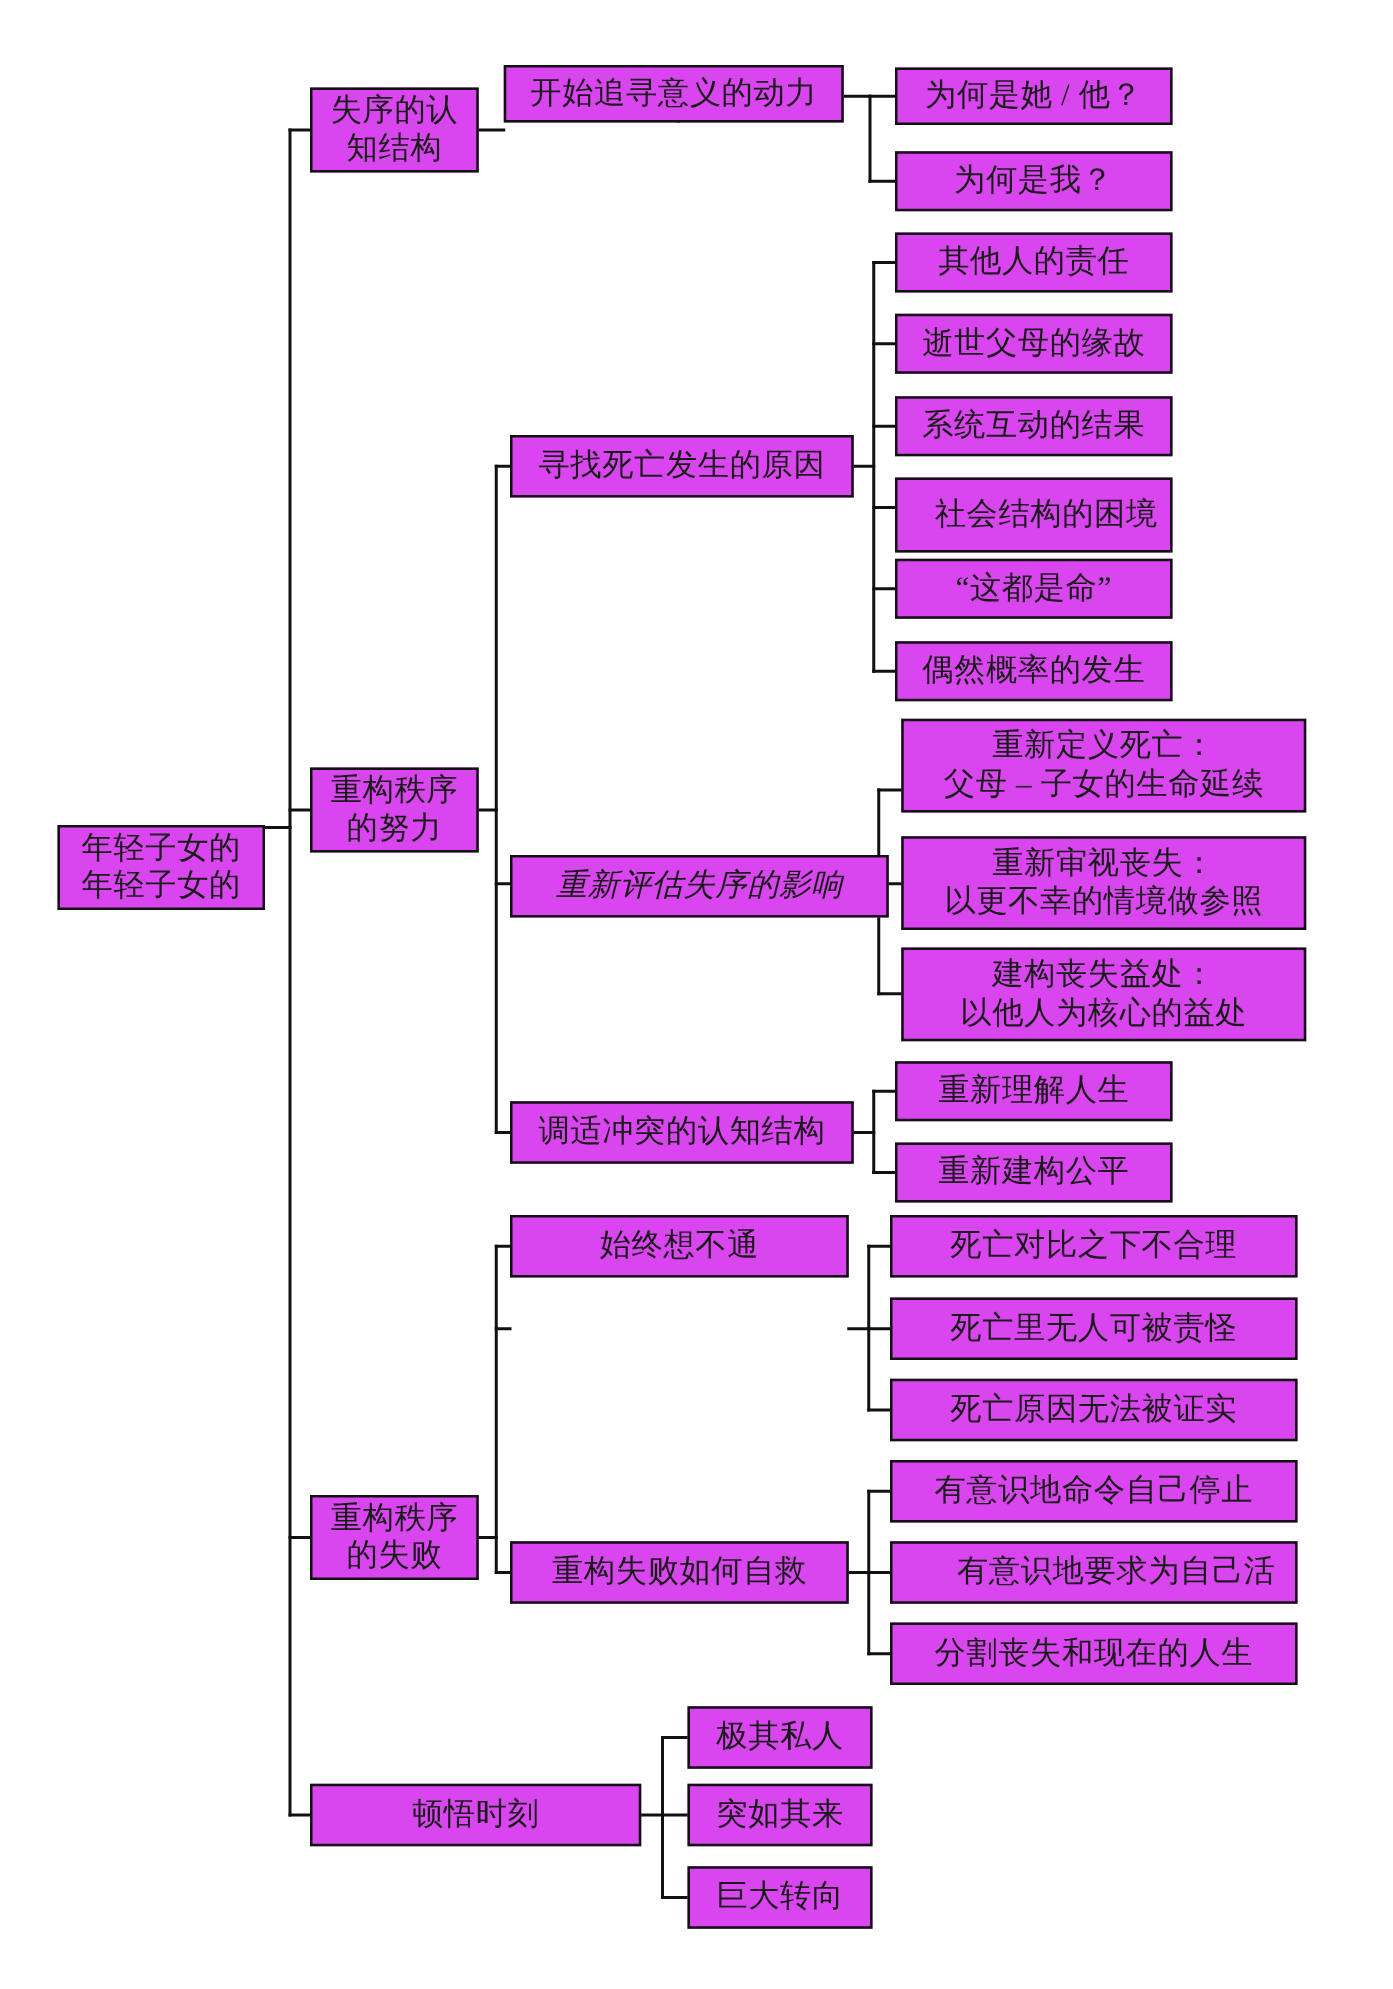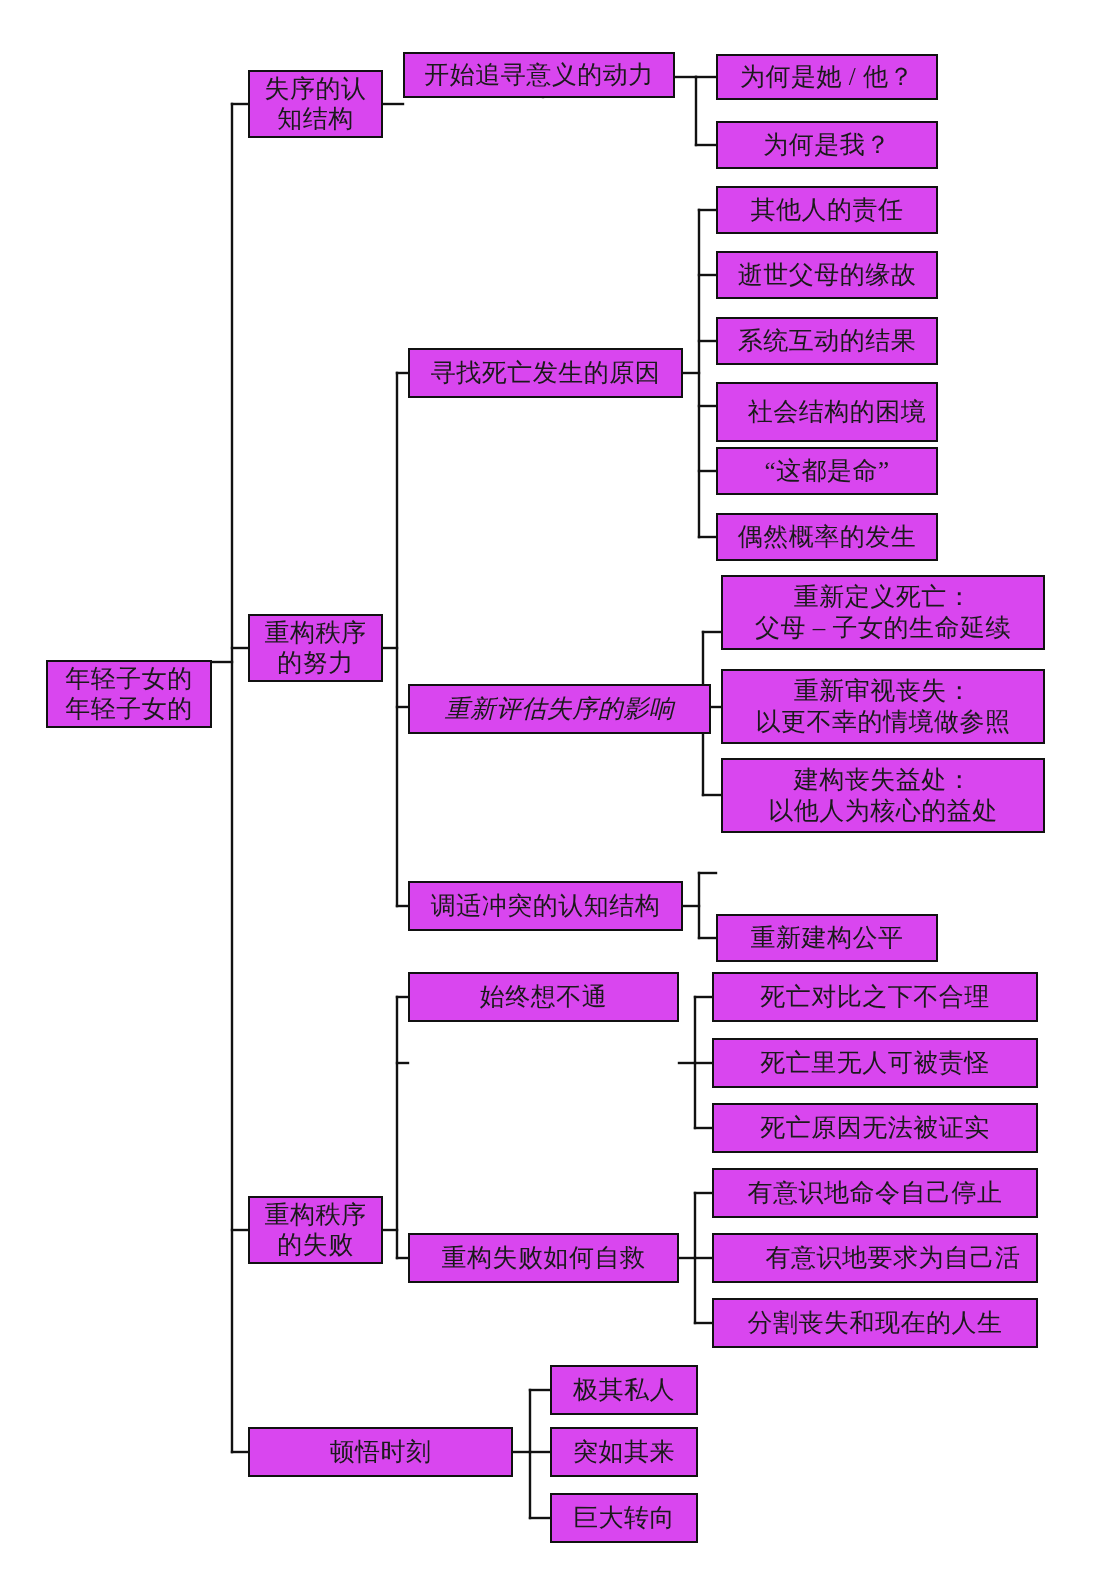--- a/index.html
+++ b/index.html
@@ -209,20 +209,23 @@
   <div class="node two-line" style="left:721px; top:669px; width:324px; height:75px;">
     <span>重新审视丧失：</span>
     <span class="line2">以更不幸的情境做参照</span>
   </div>
 
   <div class="node two-line" style="left:721px; top:758px; width:324px; height:75px;">
     <span>建构丧失益处：</span>
     <span class="line2">以他人为核心的益处</span>
   </div>
 
+  <div class="node" style="left:716px; top:849px; width:222px; height:48px;">
+    <span>重新理解人生</span>
+  </div>
 
   <div class="node" style="left:716px; top:914px; width:222px; height:48px;">
     <span>重新建构公平</span>
   </div>
 
   <div class="node" style="left:712px; top:972px; width:326px; height:50px;">
     <span>死亡对比之下不合理</span>
   </div>
 
   <div class="node" style="left:712px; top:1038px; width:326px; height:50px;">

